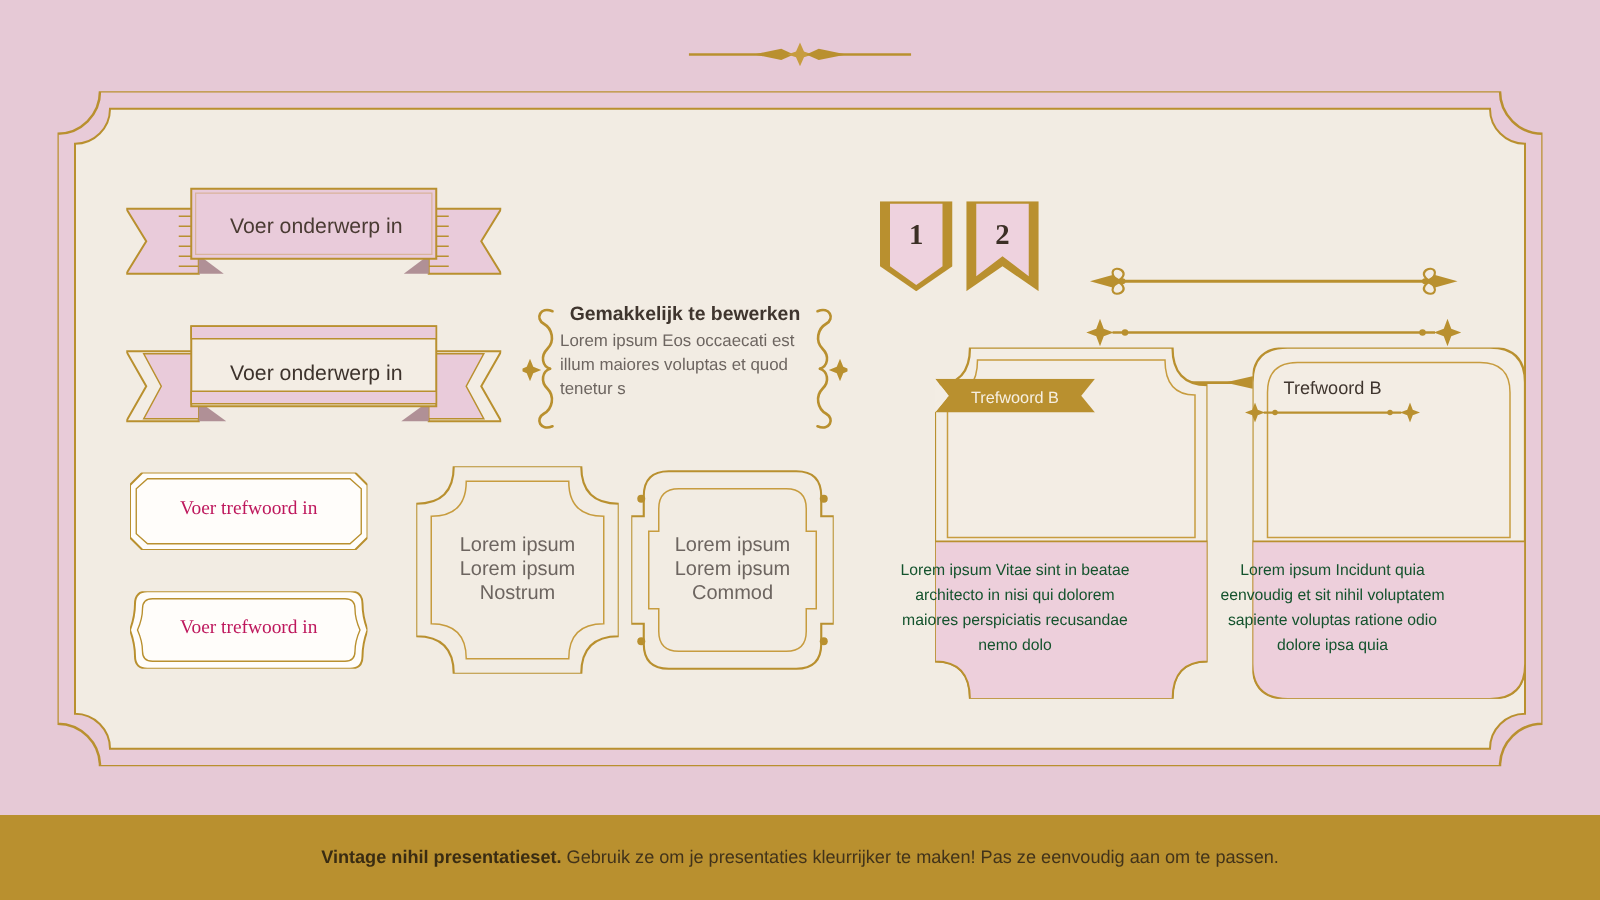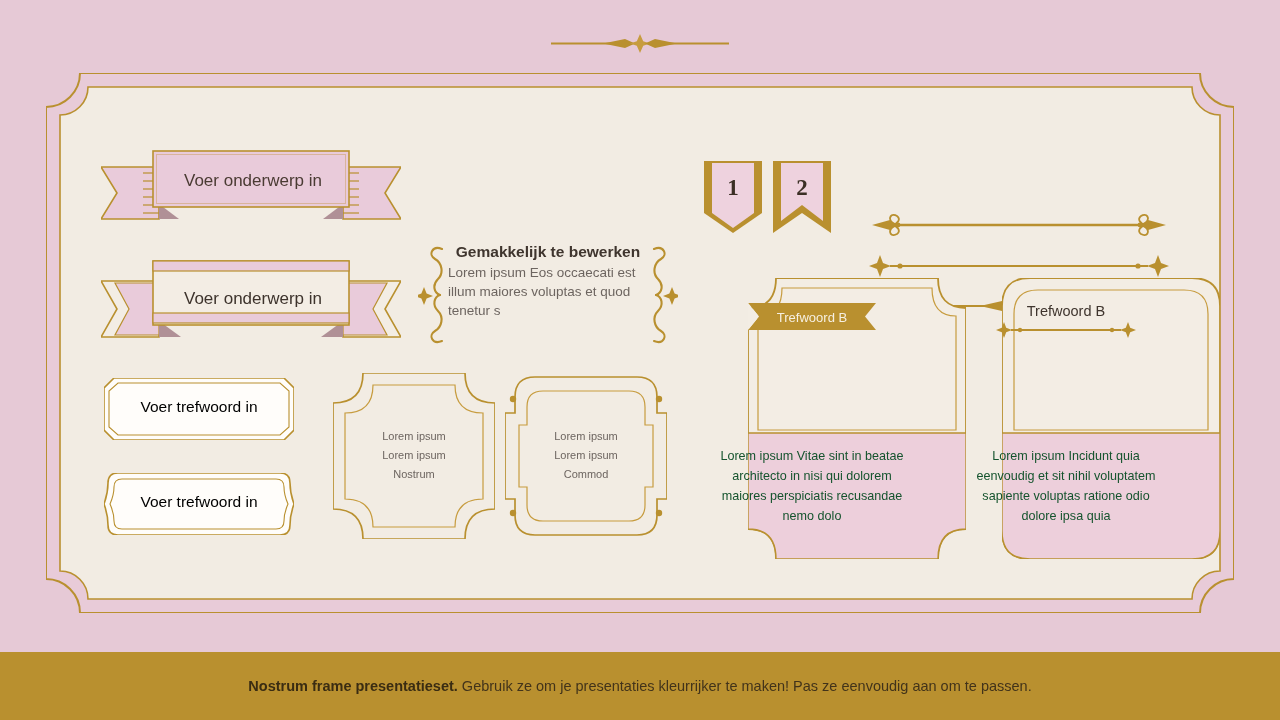--- a/index.html
+++ b/index.html
@@ -47,28 +47,28 @@
 
   
   .dv1{left:822px;top:140px;width:302px;height:24px;}
   .dv2{left:822px;top:182px;width:302px;height:22px;}
   .dv3{left:822px;top:222px;width:302px;height:22px;}
 
   
   .plate{left:58px;top:305px;width:190px;height:62px;}
   .plate2{left:58px;top:400px;width:190px;height:62px;}
   .plate .lbl,.plate2 .lbl{position:absolute;left:-10px;top:20px;width:210px;text-align:center;
-    font-size:15.5px;color:#000000;white-space:nowrap;}
+    font-size:15.5px;color:#be185d;white-space:nowrap;font-family:Liberation Serif, serif;}
 
   
   .obox{top:300px;width:162px;height:166px;}
   .obox1{left:287px;}
   .obox2{left:459px;}
   .obox .body{position:absolute;left:16px;top:54px;width:130px;text-align:center;
-    font-size:11px;line-height:19px;color:#6d6560;}
+    font-size:16px;line-height:19px;color:#6d6560;}
 
   
   .card{top:205px;width:218px;height:281px;padding-left:45px;}
   .cardA{left:657px;}
   .cardB{left:911px;}
   .card .ribtitle{position:absolute;left:45px;top:32px;width:128px;text-align:center;
     font-size:13px;color:#f6efe1;}
   .card .plaintitle{position:absolute;left:14px;top:25px;width:190px;text-align:center;
     font-size:14.5px;color:#3f352e;}
   .card .stardiv{position:absolute;left:38px;top:44px;width:142px;height:16px;}
@@ -300,15 +300,15 @@
         <circle cx="117" cy="8" r="2.2" fill="#b9902f"></circle>
       </svg>
       <div class="foot">Lorem ipsum Incidunt quia eenvoudig et sit nihil voluptatem sapiente voluptas ratione odio dolore ipsa quia</div>
     </div>
 
   </div>
 </div>
 
 <div class="capbar">
   <div class="inner">
-    <span class="strong">Nostrum frame presentatieset.</span><span> Gebruik ze om je presentaties kleurrijker te maken! Pas ze eenvoudig aan om te passen.</span>
+    <span class="strong">Vintage nihil presentatieset.</span><span> Gebruik ze om je presentaties kleurrijker te maken! Pas ze eenvoudig aan om te passen.</span>
   </div>
 </div>
 
 </body></html>

